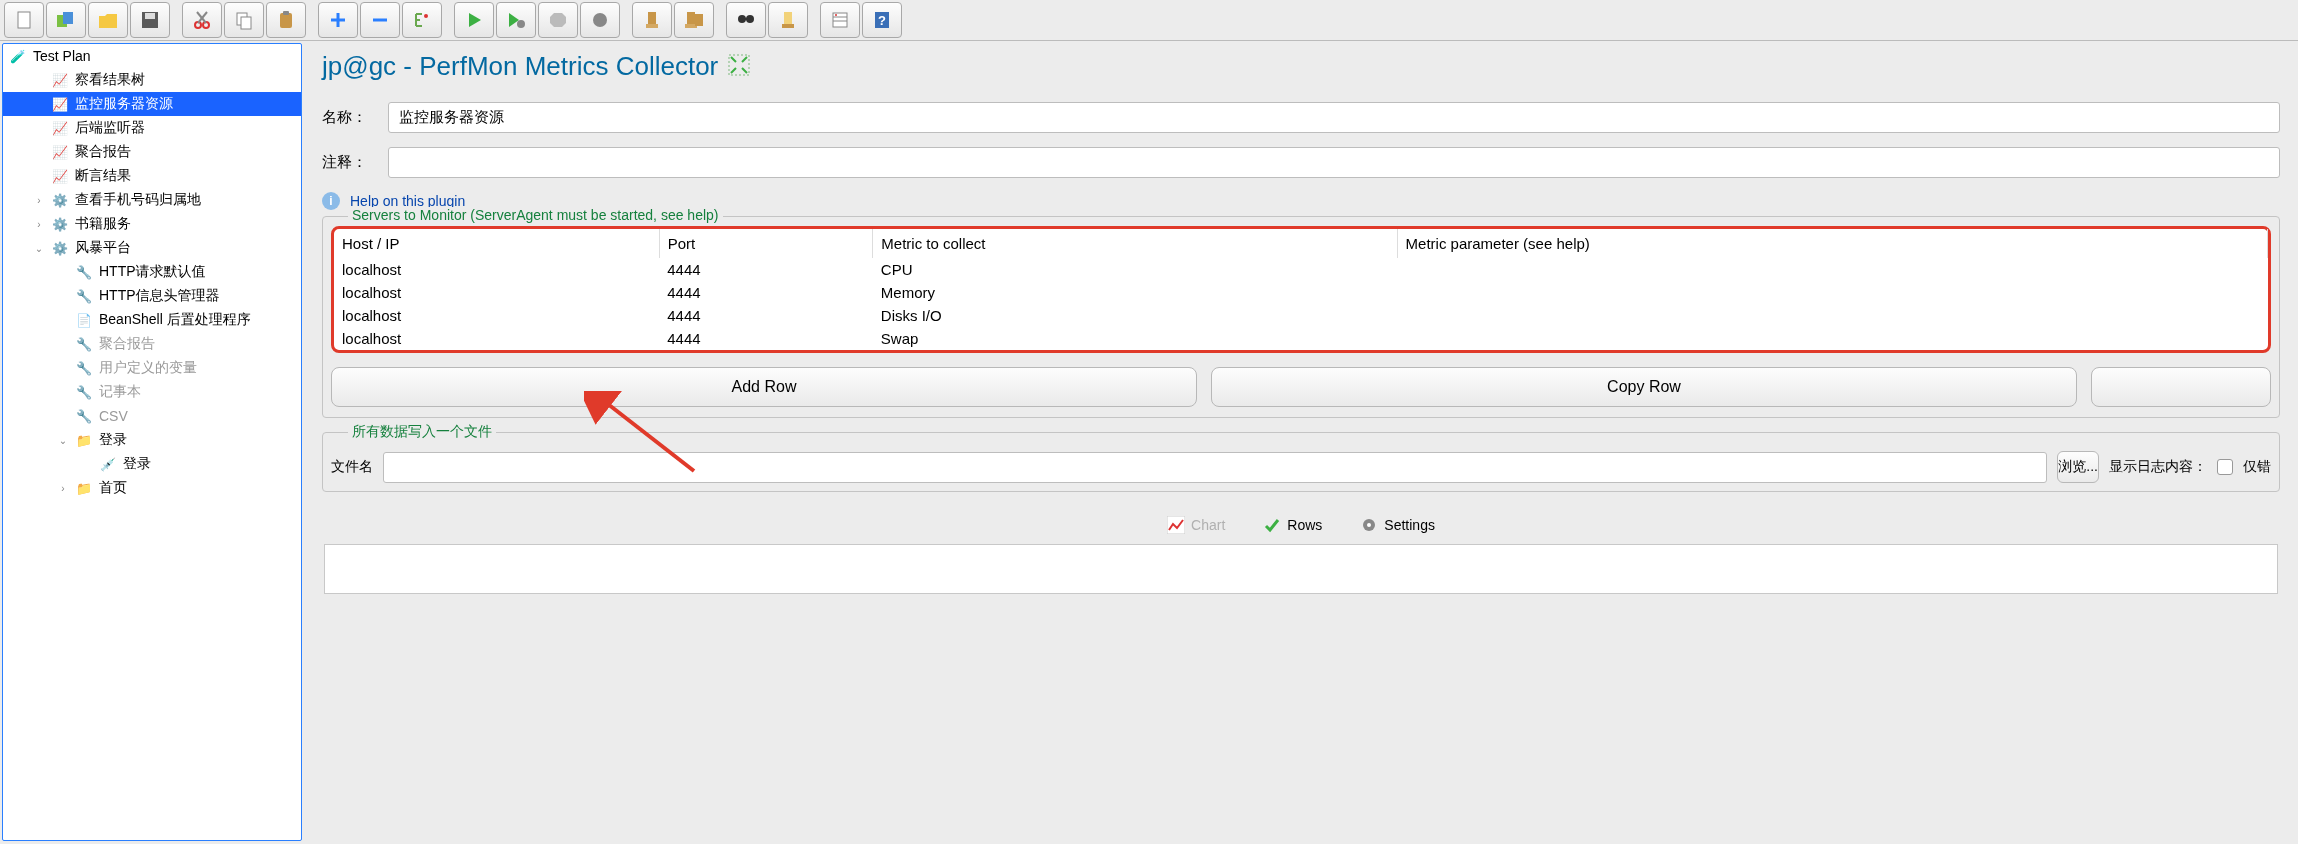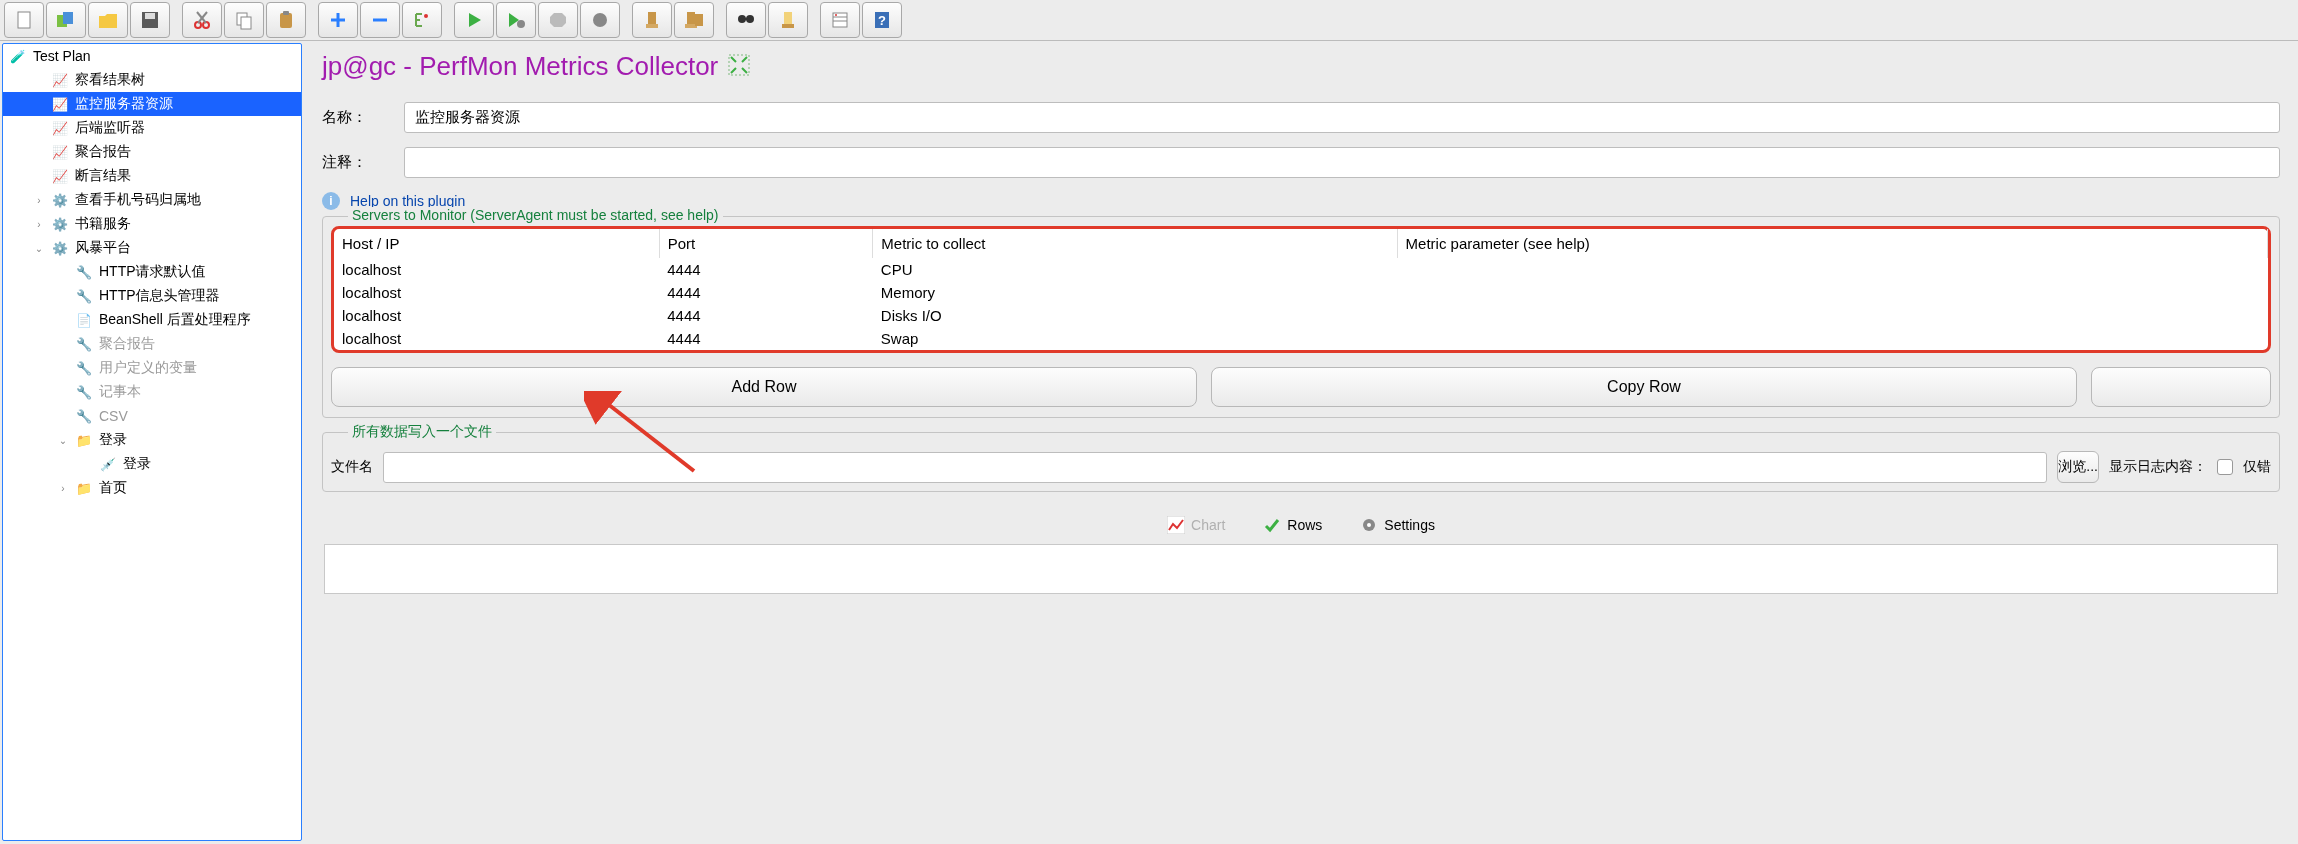--- a/index.html
+++ b/index.html
@@ -18,22 +18,22 @@
 
 .tree-item { display:flex; align-items:center; padding: 3px 6px; gap:6px; font-size:14px; cursor:pointer; white-space:nowrap; }
 .tree-item.sel { background:#1a63ff; color:#fff; }
 .tree-item.dis { color:#9a9a9a; }
 .expander { width:12px; text-align:center; color:#888; font-size:10px; }
 .ticon { width:18px; height:18px; display:inline-flex; align-items:center; justify-content:center; font-size:13px; }
 .ind0{padding-left:6px}.ind1{padding-left:30px}.ind2{padding-left:54px}.ind3{padding-left:78px}
 
 
 .title-row { display:flex; align-items:center; gap:10px; margin-bottom:20px; }
-.title { font-size:26px; color:#a21caf; }
-.field-row { display:flex; align-items:center; margin-bottom:14px; gap:26px; }
+.title { font-size:26px; color:#0369a1; }
+.field-row { display:flex; align-items:center; margin-bottom:14px; gap:10px; }
 .field-label { width:56px; font-size:15px; }
 .field-input { flex:1; border:1px solid #bdbdbd; border-radius:3px; padding:6px 10px; font-size:15px; background:#fff; }
 .help-link { color:#0645ad; text-decoration:underline; margin-left:4px; }
 .help-row { display:flex; align-items:center; gap:6px; margin-bottom:6px; }
 .info-icon { width:18px; height:18px; border-radius:50%; background:#8bbbe8; color:#fff; text-align:center; font-size:12px; font-weight:bold; line-height:18px; }
 
 .fieldset { border:1px solid #c4c4c4; border-radius:4px; margin-bottom:14px; position:relative; }
 .fieldset-label { position:absolute; top:-10px; left:10px; background:#ececec; padding:0 4px; color:#15803d; font-size:14px;margin-left:15px; }
 
 .servers-table { border:3px solid #e03a2a; border-radius:8px; margin:9px 8px 10px 8px; background:#fff; }

